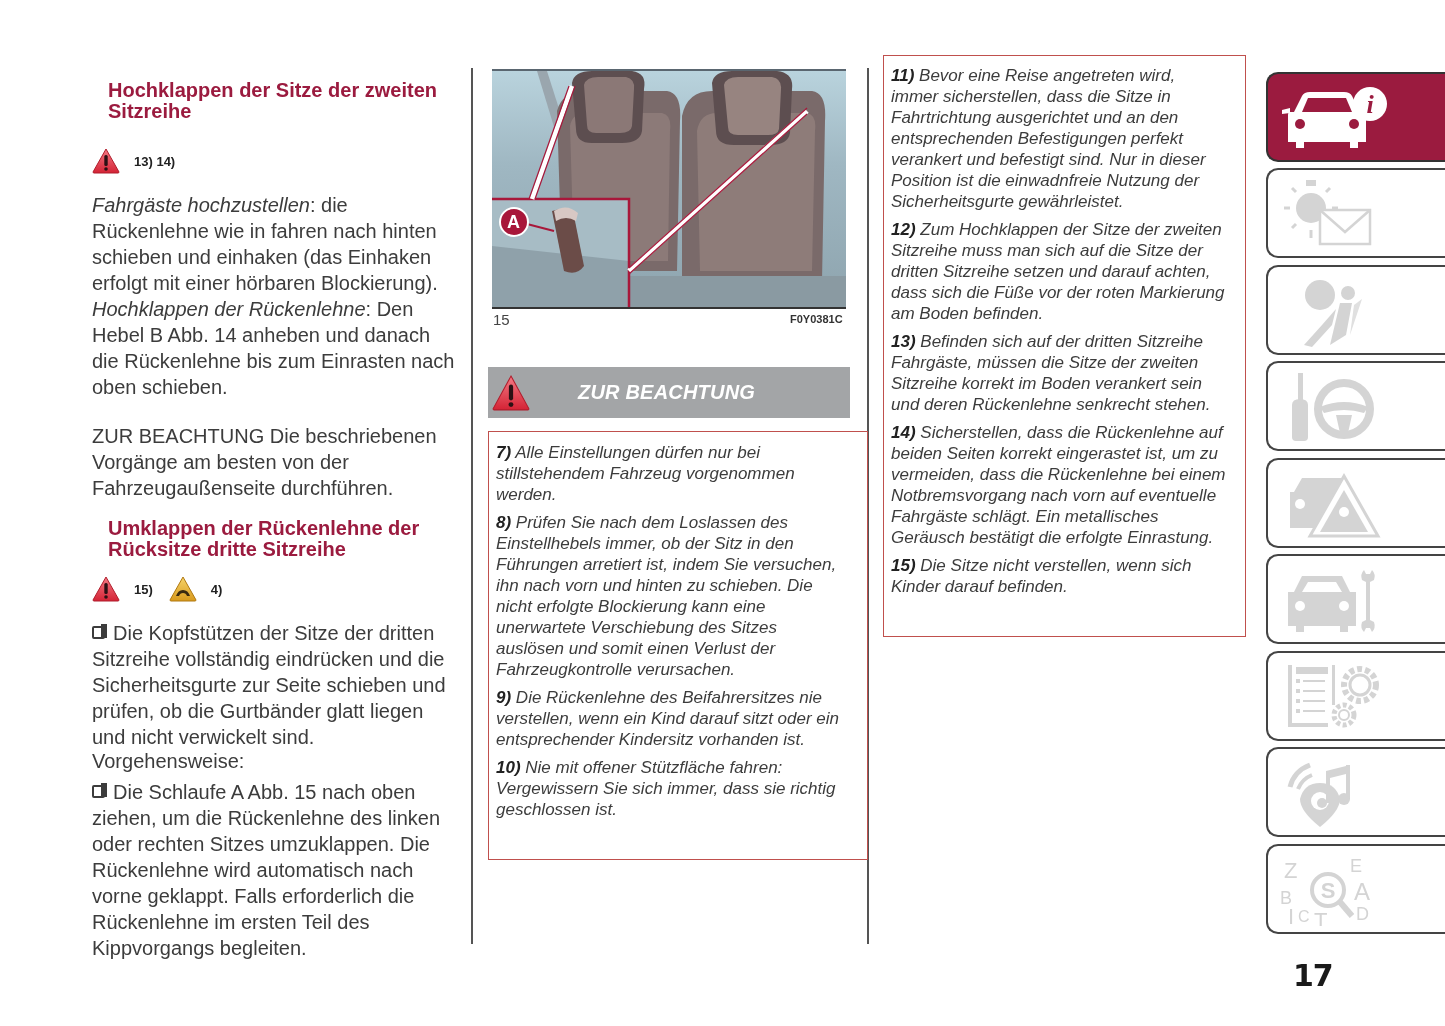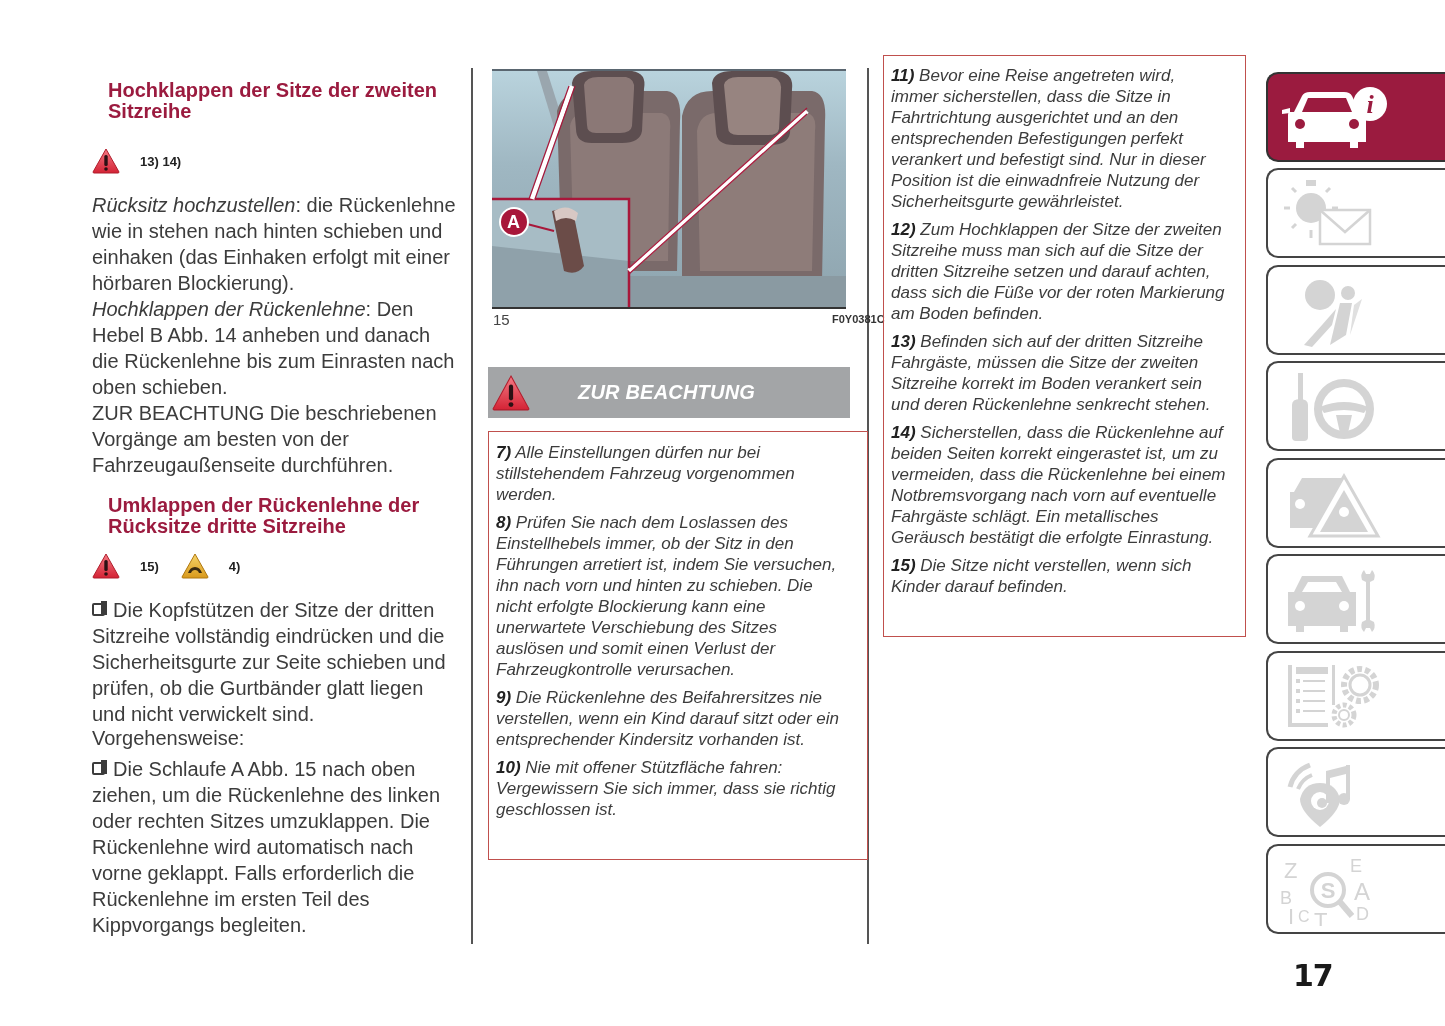--- a/index.html
+++ b/index.html
@@ -3,34 +3,34 @@
 <meta charset="utf-8">
 <style>
   html, body { margin: 0; padding: 0; background: #ffffff; }
   body { width: 1445px; height: 1026px; position: relative; overflow: hidden;
          font-family: "Liberation Sans", "DejaVu Sans", sans-serif; color: #3a3a3a; }
   .abs { position: absolute; }
 
   
   .col-left { left: 92px; top: 64px; width: 365px; }
   .h2 { color: #9b1b3f; font-weight: bold; font-size: 20px; line-height: 21px; margin: 16px; }
-  .warnrow { display: flex; align-items: center; gap: 20px; margin: 26px 0 18px 0; font-size: 13px; font-weight: bold; color: #222; }
+  .warnrow { display: flex; align-items: center; gap: 14px; margin: 26px 0 18px 0; font-size: 13px; font-weight: bold; color: #222; }
   .tri { width: 28px; height: 26px; display: inline-block; }
   .body-text { font-size: 20px; line-height: 26px; color: #3c3c3c; margin: 0; }
   .body-text i { font-style: italic; }
   .bullet { display: inline-block; width: 13px; height: 13px; border: 2px solid #3c3c3c; border-radius: 2px; box-sizing: border-box; margin-right: 8px; vertical-align: 1px; position: relative; }
   .bullet::after { content: ""; position: absolute; right: -4px; top: -4px; width: 6px; height: 14px; background: #3c3c3c; }
 
   .divider { width: 2px; background: #555; }
 
   
   .figure { left: 492px; top: 69px; width: 354px; height: 236px; border-top: 2px solid #5a6670; border-bottom: 2px solid #333;
             background: linear-gradient(180deg, #b9d3dd 0%, #9fb7c2 40%, #8ea4ae 100%); overflow: hidden; }
   .fig-caption-num { left: 493px; top: 311px; font-size: 15px; color: #444; }
-  .fig-caption-code { left: 790px; top: 313px; font-size: 11px; font-weight: bold; color: #333; margin-left: 42px; }
+  .fig-caption-code { left: 790px; top: 313px; font-size: 11px; font-weight: bold; color: #333; }
 
   
   .attn { left: 488px; top: 367px; width: 362px; height: 51px; background: #a3a5a7; display: flex; align-items: center; }
   .attn-title { color: #fff; font-weight: bold; font-style: italic; font-size: 20px; margin-left: 48px; letter-spacing: 0.2px; }
 
   .notebox { border: 1.5px solid #c0504d; box-sizing: border-box; padding: 10px 18px 10px 7px; }
   .note { font-size: 17px; line-height: 21px; font-style: italic; color: #3c3c3c; margin: 0 0 7px 0; }
   .note b { font-weight: bold; font-style: italic; color: #222; }
 
   
@@ -52,22 +52,22 @@
             <stop offset="0" stop-color="#f47a84"></stop>
             <stop offset="1" stop-color="#d42335"></stop>
           </linearGradient>
         </defs>
       <path d="M14 1 L27 24 Q27 25 26 25 L2 25 Q1 25 1 24 Z" fill="url(#rg)" stroke="#b01d2c" stroke-width="1"></path>
       <rect x="12.3" y="7" width="3.4" height="11" rx="1.5" fill="#2b1114"></rect>
         <circle cx="14" cy="21" r="1.8" fill="#2b1114"></circle>
     </svg>
     <span>13) 14)</span>
   </div>
-  <p class="body-text"><i>Rücksitz hochzustellen</i><span>: die Rückenlehne wie in stehen nach hinten schieben und einhaken (das Einhaken erfolgt mit einer hörbaren Blockierung).</span><br><i>Hochklappen der Rückenlehne</i><span>: Den Hebel B Abb. 14 anheben und danach die Rückenlehne bis zum Einrasten nach oben schieben.</span></p>
-  <p class="body-text" style="">ZUR BEACHTUNG Die beschriebenen Vorgänge am besten von der Fahrzeugaußenseite durchführen.</p>
+  <p class="body-text"><i>Fahrgäste hochzustellen</i><span>: die Rückenlehne wie in fahren nach hinten schieben und einhaken (das Einhaken erfolgt mit einer hörbaren Blockierung).</span><br><i>Hochklappen der Rückenlehne</i><span>: Den Hebel B Abb. 14 anheben und danach die Rückenlehne bis zum Einrasten nach oben schieben.</span></p>
+  <p class="body-text" style="margin-top:23px;">ZUR BEACHTUNG Die beschriebenen Vorgänge am besten von der Fahrzeugaußenseite durchführen.</p>
 
   <h2 class="h2" style="margin-top:17px;">Umklappen der Rückenlehne der Rücksitze dritte Sitzreihe</h2>
   <div class="warnrow" style="margin-top:10px;">
     <svg class="tri" viewBox="0 0 28 26">
       <path d="M14 1 L27 24 Q27 25 26 25 L2 25 Q1 25 1 24 Z" fill="url(#rg)" stroke="#b01d2c" stroke-width="1"></path>
       <rect x="12.3" y="7" width="3.4" height="11" rx="1.5" fill="#2b1114"></rect>
         <circle cx="14" cy="21" r="1.8" fill="#2b1114"></circle>
     </svg>
     <span>15)</span>
     <svg class="tri" viewBox="0 0 28 26" style="margin-left:2px">

